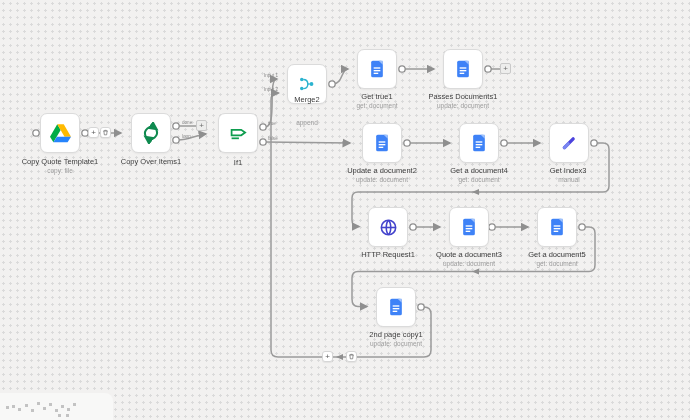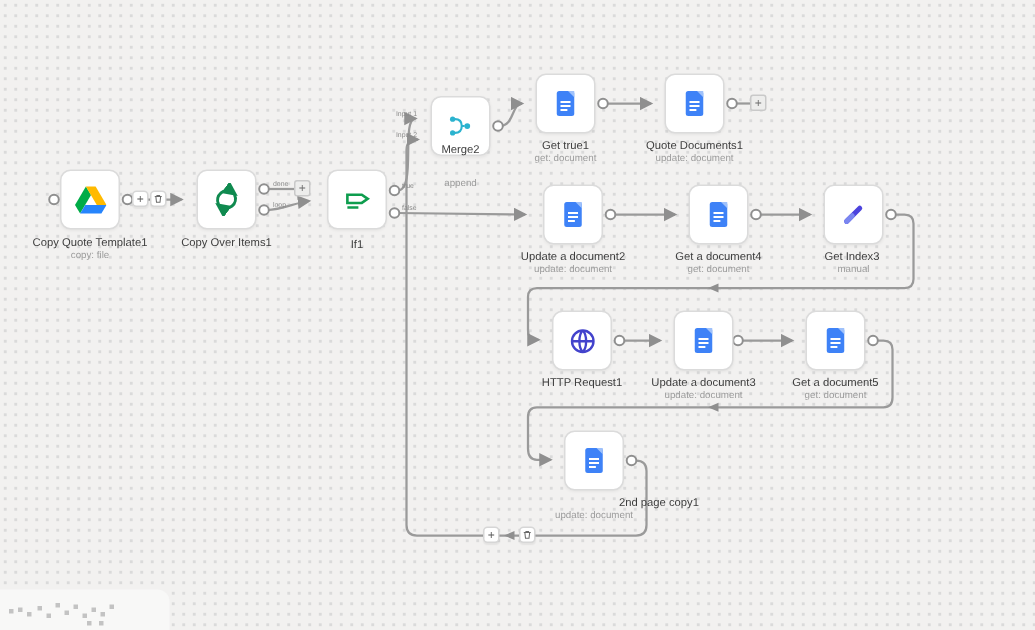--- a/index.html
+++ b/index.html
@@ -192,21 +192,21 @@
     <svg width="20" height="20" viewBox="0 0 24 24">
       <rect x="5" y="2" width="14" height="20" rx="2" fill="#3e82f7"></rect>
       <path d="M14,2 H19 V7 Z" fill="#9fc1fb"></path>
       <g fill="#ffffff">
           <rect x="8" y="10" width="8" height="1.6"></rect>
           <rect x="8" y="13.2" width="8" height="1.6"></rect>
           <rect x="8" y="16.4" width="5.5" height="1.6"></rect>
         </g>
     </svg>
   </div>
-  <div class="nlabel" style="left:393px; top:93px;">Quote Documents1</div>
+  <div class="nlabel" style="left:393px; top:93px;">Passes Documents1</div>
   <div class="nsub" style="left:393px; top:103px;">update: document</div>
 
   <div class="node" style="left:362px; top:123px;">
     <svg width="20" height="20" viewBox="0 0 24 24">
       <rect x="5" y="2" width="14" height="20" rx="2" fill="#3e82f7"></rect>
       <path d="M14,2 H19 V7 Z" fill="#9fc1fb"></path>
       <g fill="#ffffff">
           <rect x="8" y="10" width="8" height="1.6"></rect>
           <rect x="8" y="13.2" width="8" height="1.6"></rect>
           <rect x="8" y="16.4" width="5.5" height="1.6"></rect>
@@ -254,21 +254,21 @@
     <svg width="20" height="20" viewBox="0 0 24 24">
       <rect x="5" y="2" width="14" height="20" rx="2" fill="#3e82f7"></rect>
       <path d="M14,2 H19 V7 Z" fill="#9fc1fb"></path>
       <g fill="#ffffff">
           <rect x="8" y="10" width="8" height="1.6"></rect>
           <rect x="8" y="13.2" width="8" height="1.6"></rect>
           <rect x="8" y="16.4" width="5.5" height="1.6"></rect>
         </g>
     </svg>
   </div>
-  <div class="nlabel" style="left:399px; top:251px;">Update a document3</div>
+  <div class="nlabel" style="left:399px; top:251px;">Quote a document3</div>
   <div class="nsub" style="left:399px; top:261px;">update: document</div>
 
   <div class="node" style="left:537px; top:207px;">
     <svg width="20" height="20" viewBox="0 0 24 24">
       <rect x="5" y="2" width="14" height="20" rx="2" fill="#3e82f7"></rect>
       <path d="M14,2 H19 V7 Z" fill="#9fc1fb"></path>
       <g fill="#ffffff">
           <rect x="8" y="10" width="8" height="1.6"></rect>
           <rect x="8" y="13.2" width="8" height="1.6"></rect>
           <rect x="8" y="16.4" width="5.5" height="1.6"></rect>
@@ -282,21 +282,21 @@
     <svg width="20" height="20" viewBox="0 0 24 24">
       <rect x="5" y="2" width="14" height="20" rx="2" fill="#3e82f7"></rect>
       <path d="M14,2 H19 V7 Z" fill="#9fc1fb"></path>
       <g fill="#ffffff">
           <rect x="8" y="10" width="8" height="1.6"></rect>
           <rect x="8" y="13.2" width="8" height="1.6"></rect>
           <rect x="8" y="16.4" width="5.5" height="1.6"></rect>
         </g>
     </svg>
   </div>
-  <div class="nlabel" style="left:326px; top:331px;text-align:right;">2nd page copy1</div>
+  <div class="nlabel" style="left:326px; top:331px;">2nd page copy1</div>
   <div class="nsub" style="left:326px; top:341px;">update: document</div>
 
   <div class="wbtn" style="left:88px; top:127px;">+</div>
   <div class="wbtn" style="left:100px; top:127px;">
     <svg width="7" height="7" viewBox="0 0 24 24">
       <g stroke="#6b6b6b" stroke-width="2.4" fill="none">
         <path d="M4,7 H20 M9,7 V4.5 H15 V7 M6.5,7 L8,20 H16 L17.5,7"></path>
       </g>
     </svg>
   </div>

